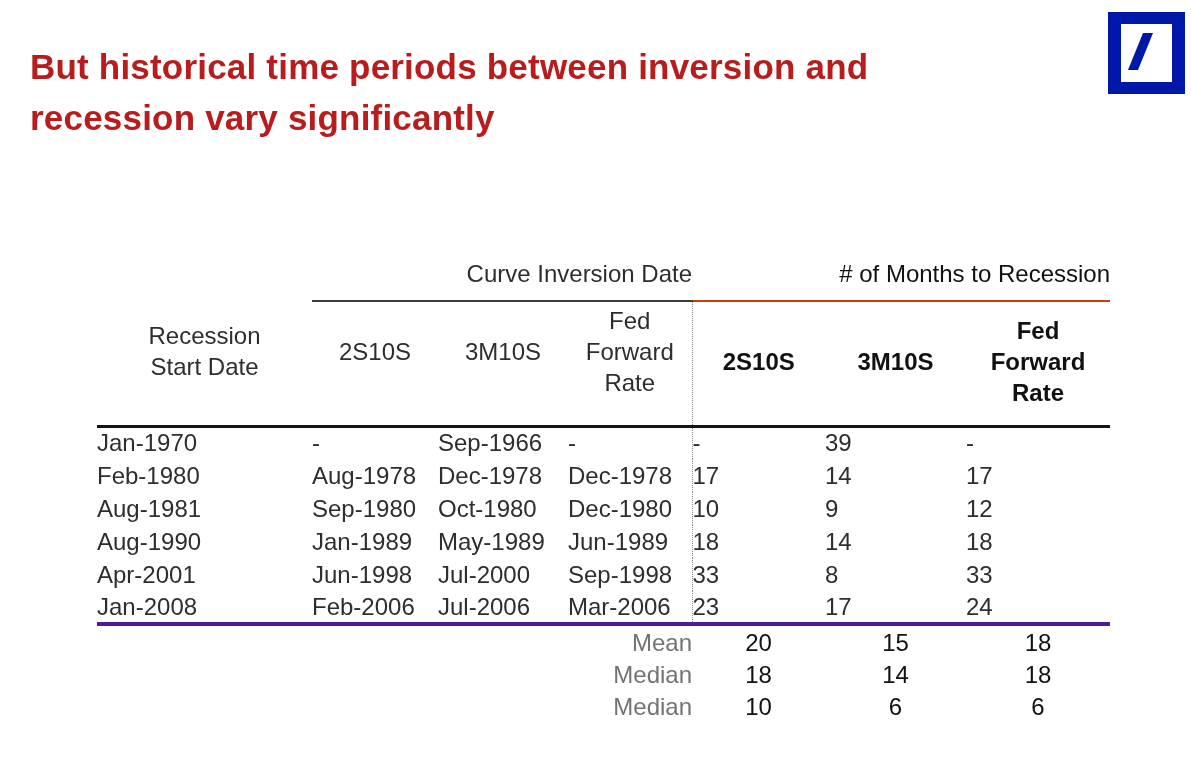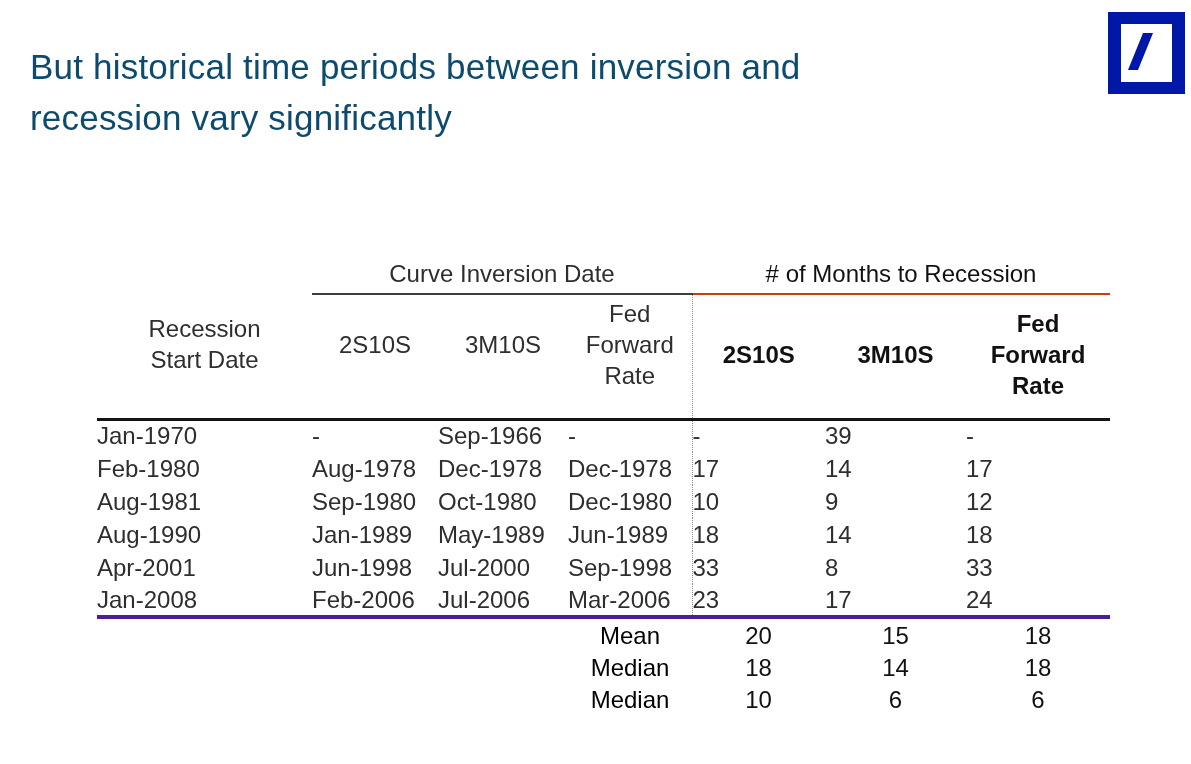--- a/index.html
+++ b/index.html
@@ -14,22 +14,22 @@
     height: 764px;
     background: #ffffff;
     overflow: hidden;
   }
   .title {
     position: absolute;
     left: 30px;
     top: 41px;
     margin: 0;
     font-size: 35px;
-    font-weight: 400;
-    color: #0c4a6e;
+    font-weight: 700;
+    color: #b91c1c;
     line-height: 51px;
     letter-spacing: 0.2px;
   }
   .db-logo {
     position: absolute;
     left: 1108px;
     top: 12px;
     width: 77px;
     height: 82px;
   }
@@ -44,22 +44,22 @@
     color: #2e2e2e;
   }
   table.data th, table.data td {
     padding: 0;
     font-weight: 400;
   }
   
   tr.group-row { height: 32px; }
   tr.group-row th {
     vertical-align: bottom;
-    padding-bottom: 5px;
-    text-align: center;
+    padding-bottom: 12px;
+    text-align: right;
     white-space: nowrap;
   }
   th.grp-left  { border-bottom: 2px solid #3c3c3c; color: #2e2e2e; }
   th.grp-right { border-bottom: 2px solid #c2410c; color: #111111; font-weight: 700; }
   
   tr.col-row { height: 125px; }
   tr.col-row th {
     vertical-align: middle;
     text-align: center;
     line-height: 31px;
@@ -72,21 +72,21 @@
   tr.col-row th.dotted-left,
   tbody#body-rows td.c4 { border-left: 1px dotted #8a8a8a; }
   
   tbody#body-rows tr { height: 33px; }
   tbody#body-rows td { text-align: left; vertical-align: middle; white-space: nowrap; }
   tbody#body-rows tr:last-child td { border-bottom: 4px solid #4c1d95; }
   
   tbody#summary-rows tr { height: 32px; }
   tbody#summary-rows td { vertical-align: middle; }
   tbody#summary-rows tr:first-child { height: 35px; }
-  td.sum-label { text-align: center; padding-left: 8px; color: #000000; white-space: nowrap; }
+  td.sum-label { text-align: right; padding-left: 8px; color: #737373; white-space: nowrap; }
   td.sum-val   { text-align: center; font-weight: 700; color: #111111; }
 </style>
 </head>
 <body>
 
 <div class="slide">
 
   <h1 class="title"><span>But historical time periods between inversion and</span><br><span>recession vary significantly</span></h1>
 
   <div class="db-logo">

